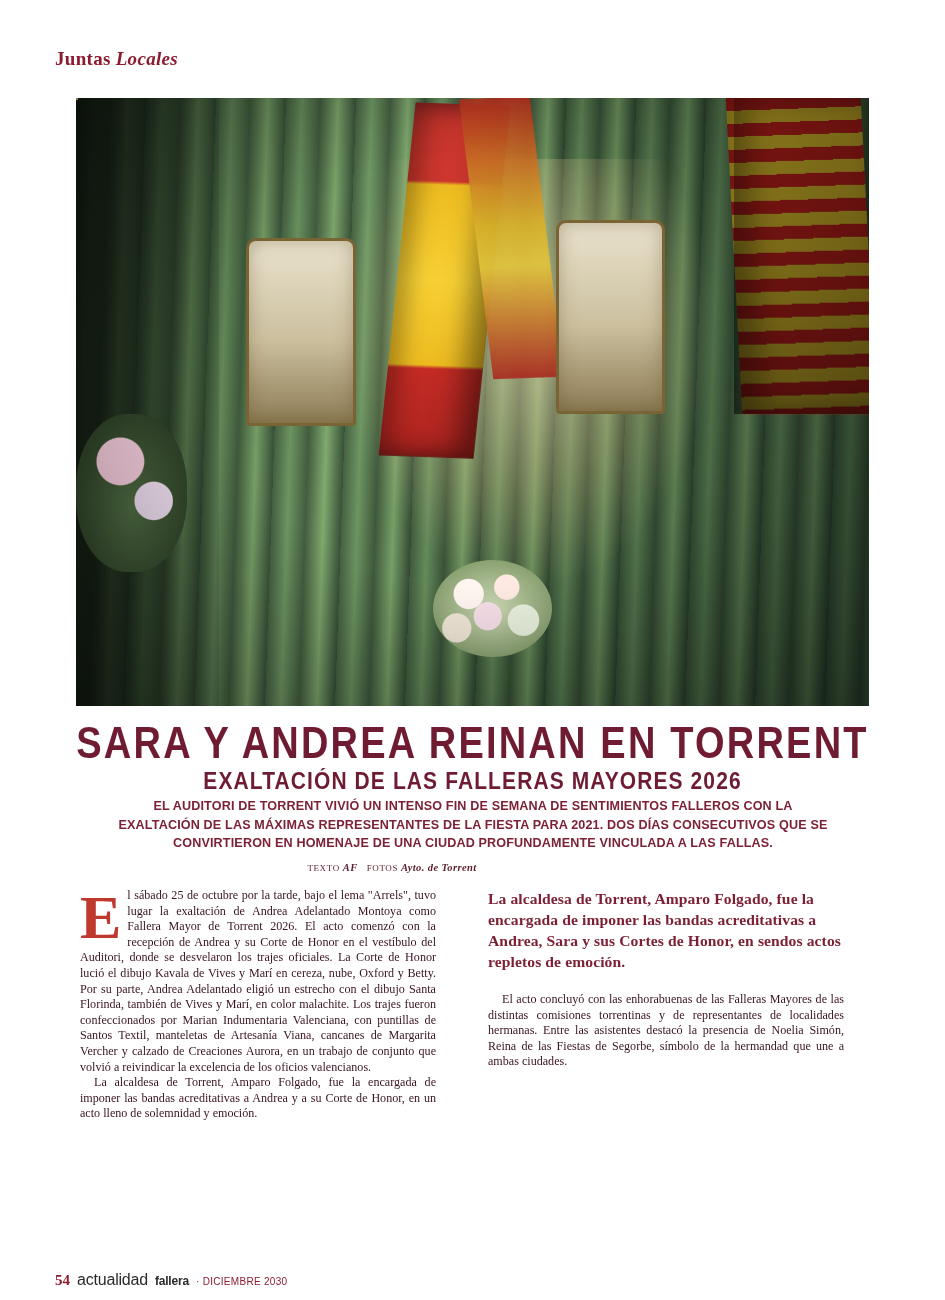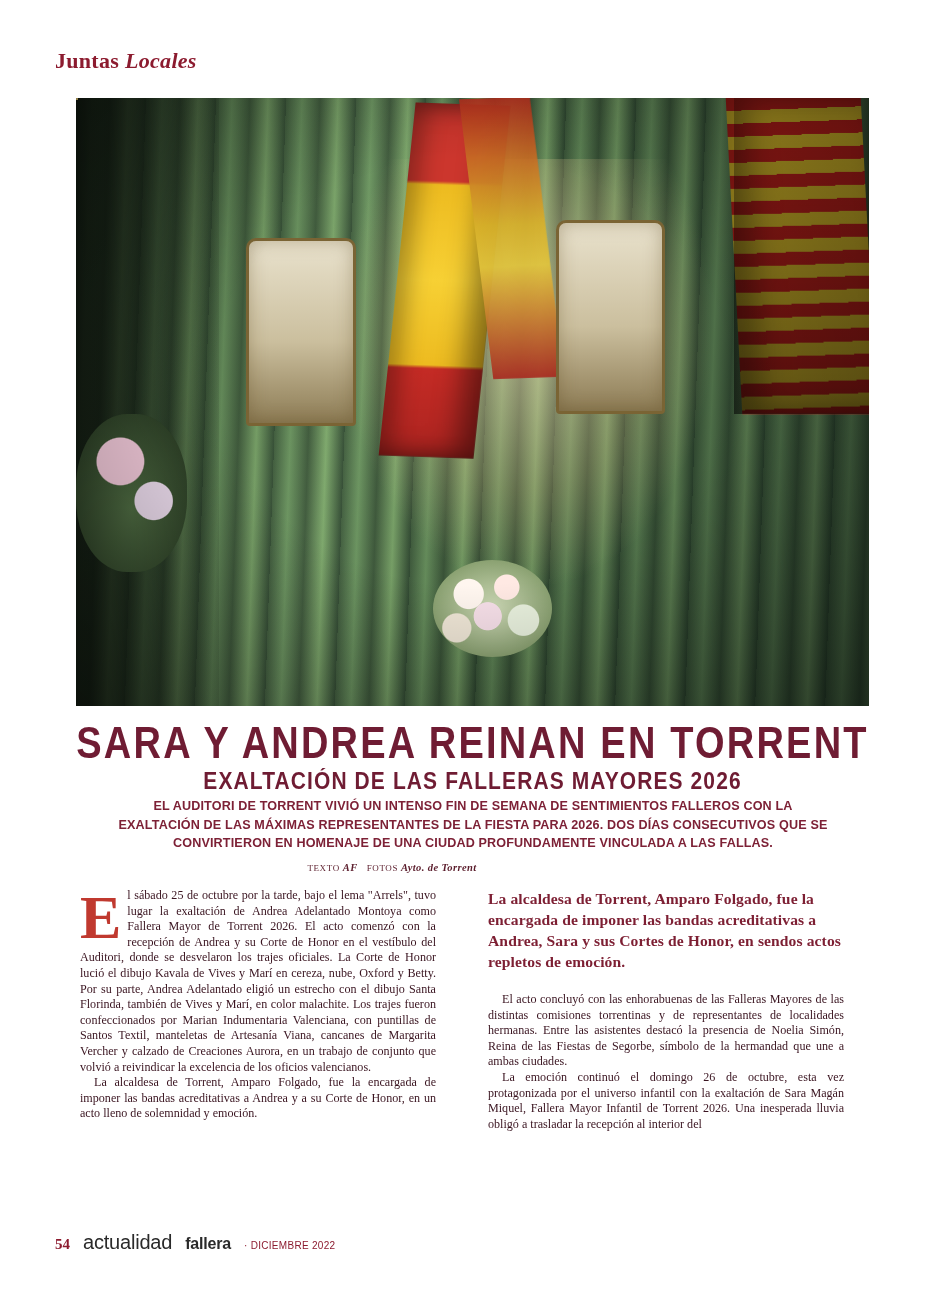--- a/index.html
+++ b/index.html
@@ -15,21 +15,21 @@
     font-family: "Liberation Serif", serif;
     overflow: hidden;
   }
 
   
   .running-head {
     position: absolute;
     left: 55px;
     top: 48px;
     font-family: "Liberation Serif", serif;
-    font-size: 22px;
+    font-size: 19px;
     color: #8c1b2f;
     letter-spacing: 0.3px;
     white-space: nowrap;
   }
   .running-head .rh-strong {
     font-weight: 700;
   }
   .running-head .rh-italic {
     font-style: italic;
     font-weight: 700;
@@ -382,39 +382,40 @@
     text-align: left;
   }
 
   
   .footer {
     position: absolute;
     left: 55px;
     top: 1231px;
     display: flex;
     align-items: baseline;
-    gap: 13px;
+    gap: 7px;
     white-space: nowrap;
   }
   .folio {
     font-family: "Liberation Serif", serif;
     font-weight: 700;
     font-size: 15px;
     color: #8c1b2f;
   }
   .foot-a {
     font-family: "Liberation Sans", sans-serif;
-    font-size: 20px;
+    font-size: 16px;
     color: #2a2a2a;
     letter-spacing: -0.2px;
+    margin-top: 40px;
   }
   .foot-b {
     font-family: "Liberation Sans", sans-serif;
     font-weight: 700;
-    font-size: 16px;
+    font-size: 12px;
     color: #2a2a2a;
     letter-spacing: -0.2px;
   }
   .foot-c {
     font-family: "Liberation Sans", sans-serif;
     font-size: 10px;
     color: #8c1b2f;
     letter-spacing: 0.3px;
   }
 </style>
@@ -468,41 +469,40 @@
         <div class="peineta right"></div>
       </div>
 
       <div class="bouquet"></div>
       <div class="hero-vignette"></div>
     </div>
   </div>
 
   <div class="headline">SARA Y ANDREA REINAN EN TORRENT</div>
   <div class="subheadline">EXALTACIÓN DE LAS FALLERAS MAYORES 2026</div>
-  <div class="standfirst">EL AUDITORI DE TORRENT VIVIÓ UN INTENSO FIN DE SEMANA DE SENTIMIENTOS FALLEROS CON LA EXALTACIÓN DE LAS MÁXIMAS REPRESENTANTES DE LA FIESTA PARA 2026. DOS DÍAS CONSECUTIVOS QUE SE CONVIRTIERON EN HOMENAJE DE UNA CIUDAD PROFUNDAMENTE VINCULADA A LAS FALLAS.</div>
+  <div class="standfirst">EL AUDITORI DE TORRENT VIVIÓ UN INTENSO FIN DE SEMANA DE SENTIMIENTOS FALLEROS CON LA EXALTACIÓN DE LAS MÁXIMAS REPRESENTANTES DE LA FIESTA PARA 2021. DOS DÍAS CONSECUTIVOS QUE SE CONVIRTIERON EN HOMENAJE DE UNA CIUDAD PROFUNDAMENTE VINCULADA A LAS FALLAS.</div>
 
   <div class="credits">
     <span class="lbl">TEXTO</span>
     <span class="val">AF</span>
     &nbsp;
     <span class="lbl">FOTOS</span>
     <span class="val">Ayto. de Torrent</span>
   </div>
 
   <div class="col left">
     <p class="first"><span class="dropcap">E</span><span>l sábado 25 de octubre por la tarde, bajo el lema "Arrels", tuvo lugar la exaltación de Andrea Adelantado Montoya como Fallera Mayor de Torrent 2026. El acto comenzó con la recepción de Andrea y su Corte de Honor en el vestíbulo del Auditori, donde se desvelaron los trajes oficiales. La Corte de Honor lució el dibujo Kavala de Vives y Marí en cereza, nube, Oxford y Betty. Por su parte, Andrea Adelantado eligió un estrecho con el dibujo Santa Florinda, también de Vives y Marí, en color malachite. Los trajes fueron confeccionados por Marian Indumentaria Valenciana, con puntillas de Santos Textil, manteletas de Artesanía Viana, cancanes de Margarita Vercher y calzado de Creaciones Aurora, en un trabajo de conjunto que volvió a reivindicar la excelencia de los oficios valencianos.</span></p>
     <p>La alcaldesa de Torrent, Amparo Folgado, fue la encargada de imponer las bandas acreditativas a Andrea y a su Corte de Honor, en un acto lleno de solemnidad y emoción.</p>
   </div>
 
   <div class="col right">
     <div class="pullquote">La alcaldesa de Torrent, Amparo Folgado, fue la encargada de imponer las bandas acreditativas a Andrea, Sara y sus Cortes de Honor, en sendos actos repletos de emoción.</div>
     <p>El acto concluyó con las enhorabuenas de las Falleras Mayores de las distintas comisiones torrentinas y de representantes de localidades hermanas. Entre las asistentes destacó la presencia de Noelia Simón, Reina de las Fiestas de Segorbe, símbolo de la hermandad que une a ambas ciudades.</p>
-    <p>La emoción continuó el domingo 26 de octubre, esta vez protagonizada por el universo infantil con la exaltación de Sara Magán Miquel, Fallera Mayor Infantil de Torrent 2026. Una inesperada lluvia obligó a trasladar la recepción al interior del</p>
   </div>
 
   <div class="footer">
     <span class="folio">54</span>
     <span class="foot-a">actualidad</span>
     <span class="foot-b">fallera</span>
-    <span class="foot-c">· DICIEMBRE 2022</span>
+    <span class="foot-c">· DICIEMBRE 2030</span>
   </div>
 
 </div>
 
 </body></html>

